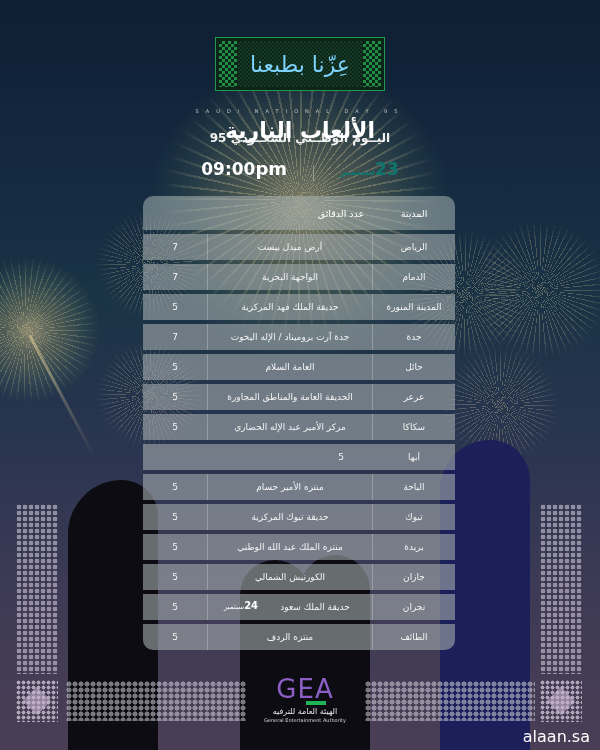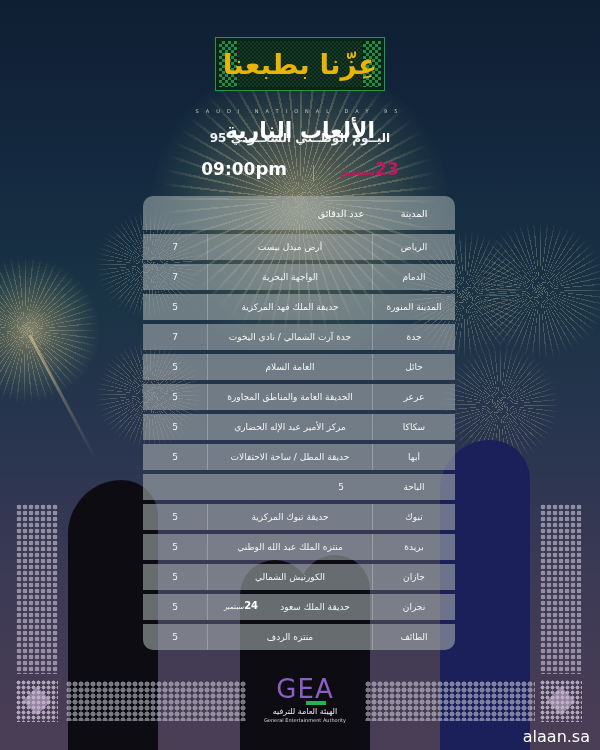--- a/index.html
+++ b/index.html
@@ -60,43 +60,43 @@
     background:
       conic-gradient(#1e8f45 25%, #0d2418 0 50%, #1e8f45 0 75%, #0d2418 0) 0 0/6px 6px;
   }
   .logo-box .check.l { left: 3px; }
   .logo-box .check.r { right: 3px; }
   .logo-box .inner-check {
     position: absolute; left: 22px; right: 22px; top: 3px; bottom: 3px;
     background: conic-gradient(#153a26 25%, #0d2418 0 50%, #153a26 0 75%, #0d2418 0) 0 0/4px 4px;
   }
   .logo-title {
-    position: relative; font-family: "DejaVu Sans", sans-serif; font-weight: bold;
-    font-size: 28px; color: #eab308; direction: rtl; letter-spacing: 0px;
+    position: relative; font-family: "DejaVu Sans", sans-serif; font-weight: normal;
+    font-size: 22px; color: #7dd3fc; direction: rtl; letter-spacing: 0px;
   }
   .nd-title {
     position: absolute; left: 0; width: 600px; top: 91px; text-align: center;
     font-size: 12px; font-weight: bold; direction: rtl; color: #f2f2f2; margin-top: 40px;
   }
   .nd-sub {
     position: absolute; left: 0; width: 600px; top: 108px; text-align: center;
     font-size: 5px; letter-spacing: 7px; color: #c8c8c8;
   }
   .main-title {
     position: absolute; left: 0; width: 600px; top: 118px; text-align: center;
     font-size: 22px; font-weight: bold; direction: rtl; color: #ffffff;
   }
   .date-time {
     position: absolute; top: 158px; left: 0; width: 600px; height: 30px;
     display: flex; justify-content: center; align-items: baseline; gap: 26px;
   }
   .time { font-size: 17px; font-weight: bold; color: #fff; }
   .time small { font-size: 18px; font-weight: bold; }
   .vsep { width: 1px; height: 16px; background: rgba(255,255,255,0.35); align-self: center; }
-  .date { font-size: 17px; font-weight: bold; direction: rtl; color: #be185d; }
+  .date { font-size: 17px; font-weight: bold; direction: rtl; color: #0f766e; }
   .date small { font-size: 10px; font-weight: bold; }
 
   
   .table {
     position: absolute; left: 143px; top: 196px; width: 312px;
     direction: rtl;
   }
   .thead {
     height: 34px; border-radius: 10px 10px 0 0;
     background: rgba(170,180,180,0.55);
@@ -193,45 +193,45 @@
     <div class="cell c-loc">الواجهة البحرية</div>
     <div class="cell c-min">7</div>
   </div>
   <div class="row">
     <div class="cell c-city">المدينة المنورة</div>
     <div class="cell c-loc">حديقة الملك فهد المركزية</div>
     <div class="cell c-min">5</div>
   </div>
   <div class="row">
     <div class="cell c-city">جدة</div>
-    <div class="cell c-loc">جدة آرت الشمالي / نادي اليخوت</div>
+    <div class="cell c-loc">جدة آرت بروميناد / الإله اليخوت</div>
     <div class="cell c-min">7</div>
   </div>
   <div class="row">
     <div class="cell c-city">حائل</div>
     <div class="cell c-loc">العامة السلام</div>
     <div class="cell c-min">5</div>
   </div>
   <div class="row">
     <div class="cell c-city">عرعر</div>
     <div class="cell c-loc">الحديقة العامة والمناطق المجاورة</div>
     <div class="cell c-min">5</div>
   </div>
   <div class="row">
     <div class="cell c-city">سكاكا</div>
     <div class="cell c-loc">مركز الأمير عبد الإله الحضاري</div>
     <div class="cell c-min">5</div>
   </div>
   <div class="row">
     <div class="cell c-city">أبها</div>
-    <div class="cell c-loc">حديقة المطل / ساحة الاحتفالات</div>
     <div class="cell c-min">5</div>
   </div>
   <div class="row">
     <div class="cell c-city">الباحة</div>
+    <div class="cell c-loc">منتزه الأمير حسام</div>
     <div class="cell c-min">5</div>
   </div>
   <div class="row">
     <div class="cell c-city">تبوك</div>
     <div class="cell c-loc">حديقة تبوك المركزية</div>
     <div class="cell c-min">5</div>
   </div>
   <div class="row">
     <div class="cell c-city">بريدة</div>
     <div class="cell c-loc">منتزه الملك عبد الله الوطني</div>

